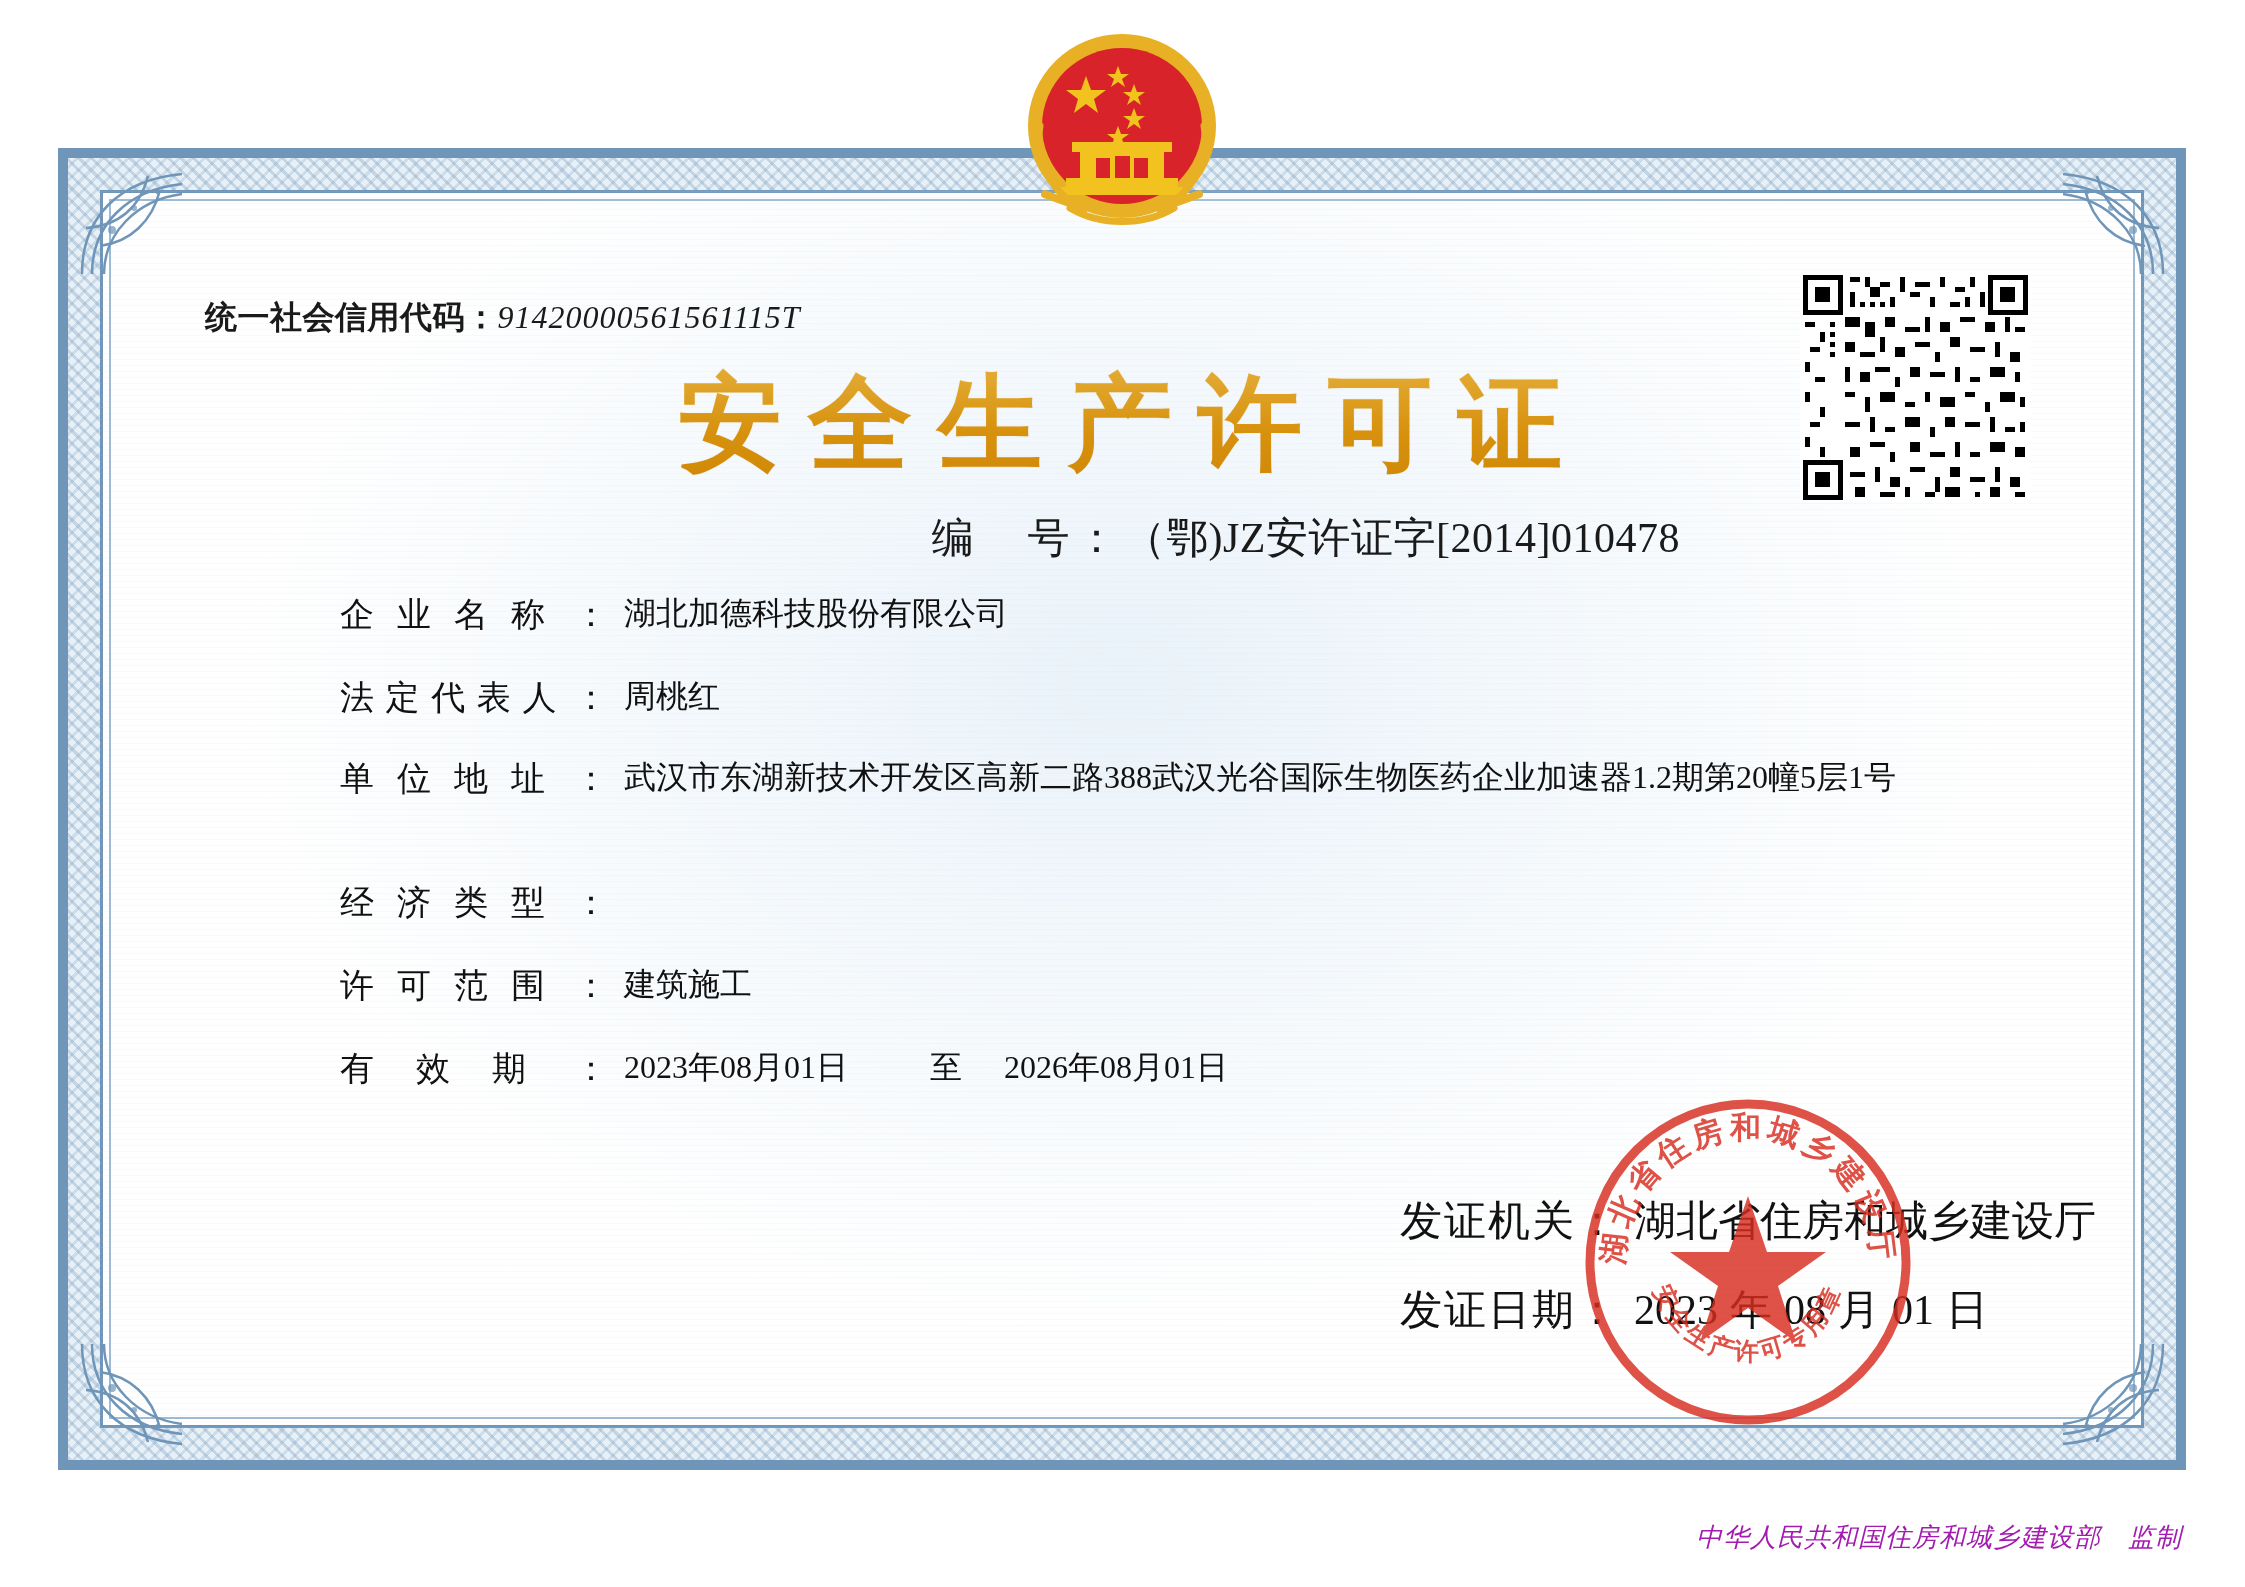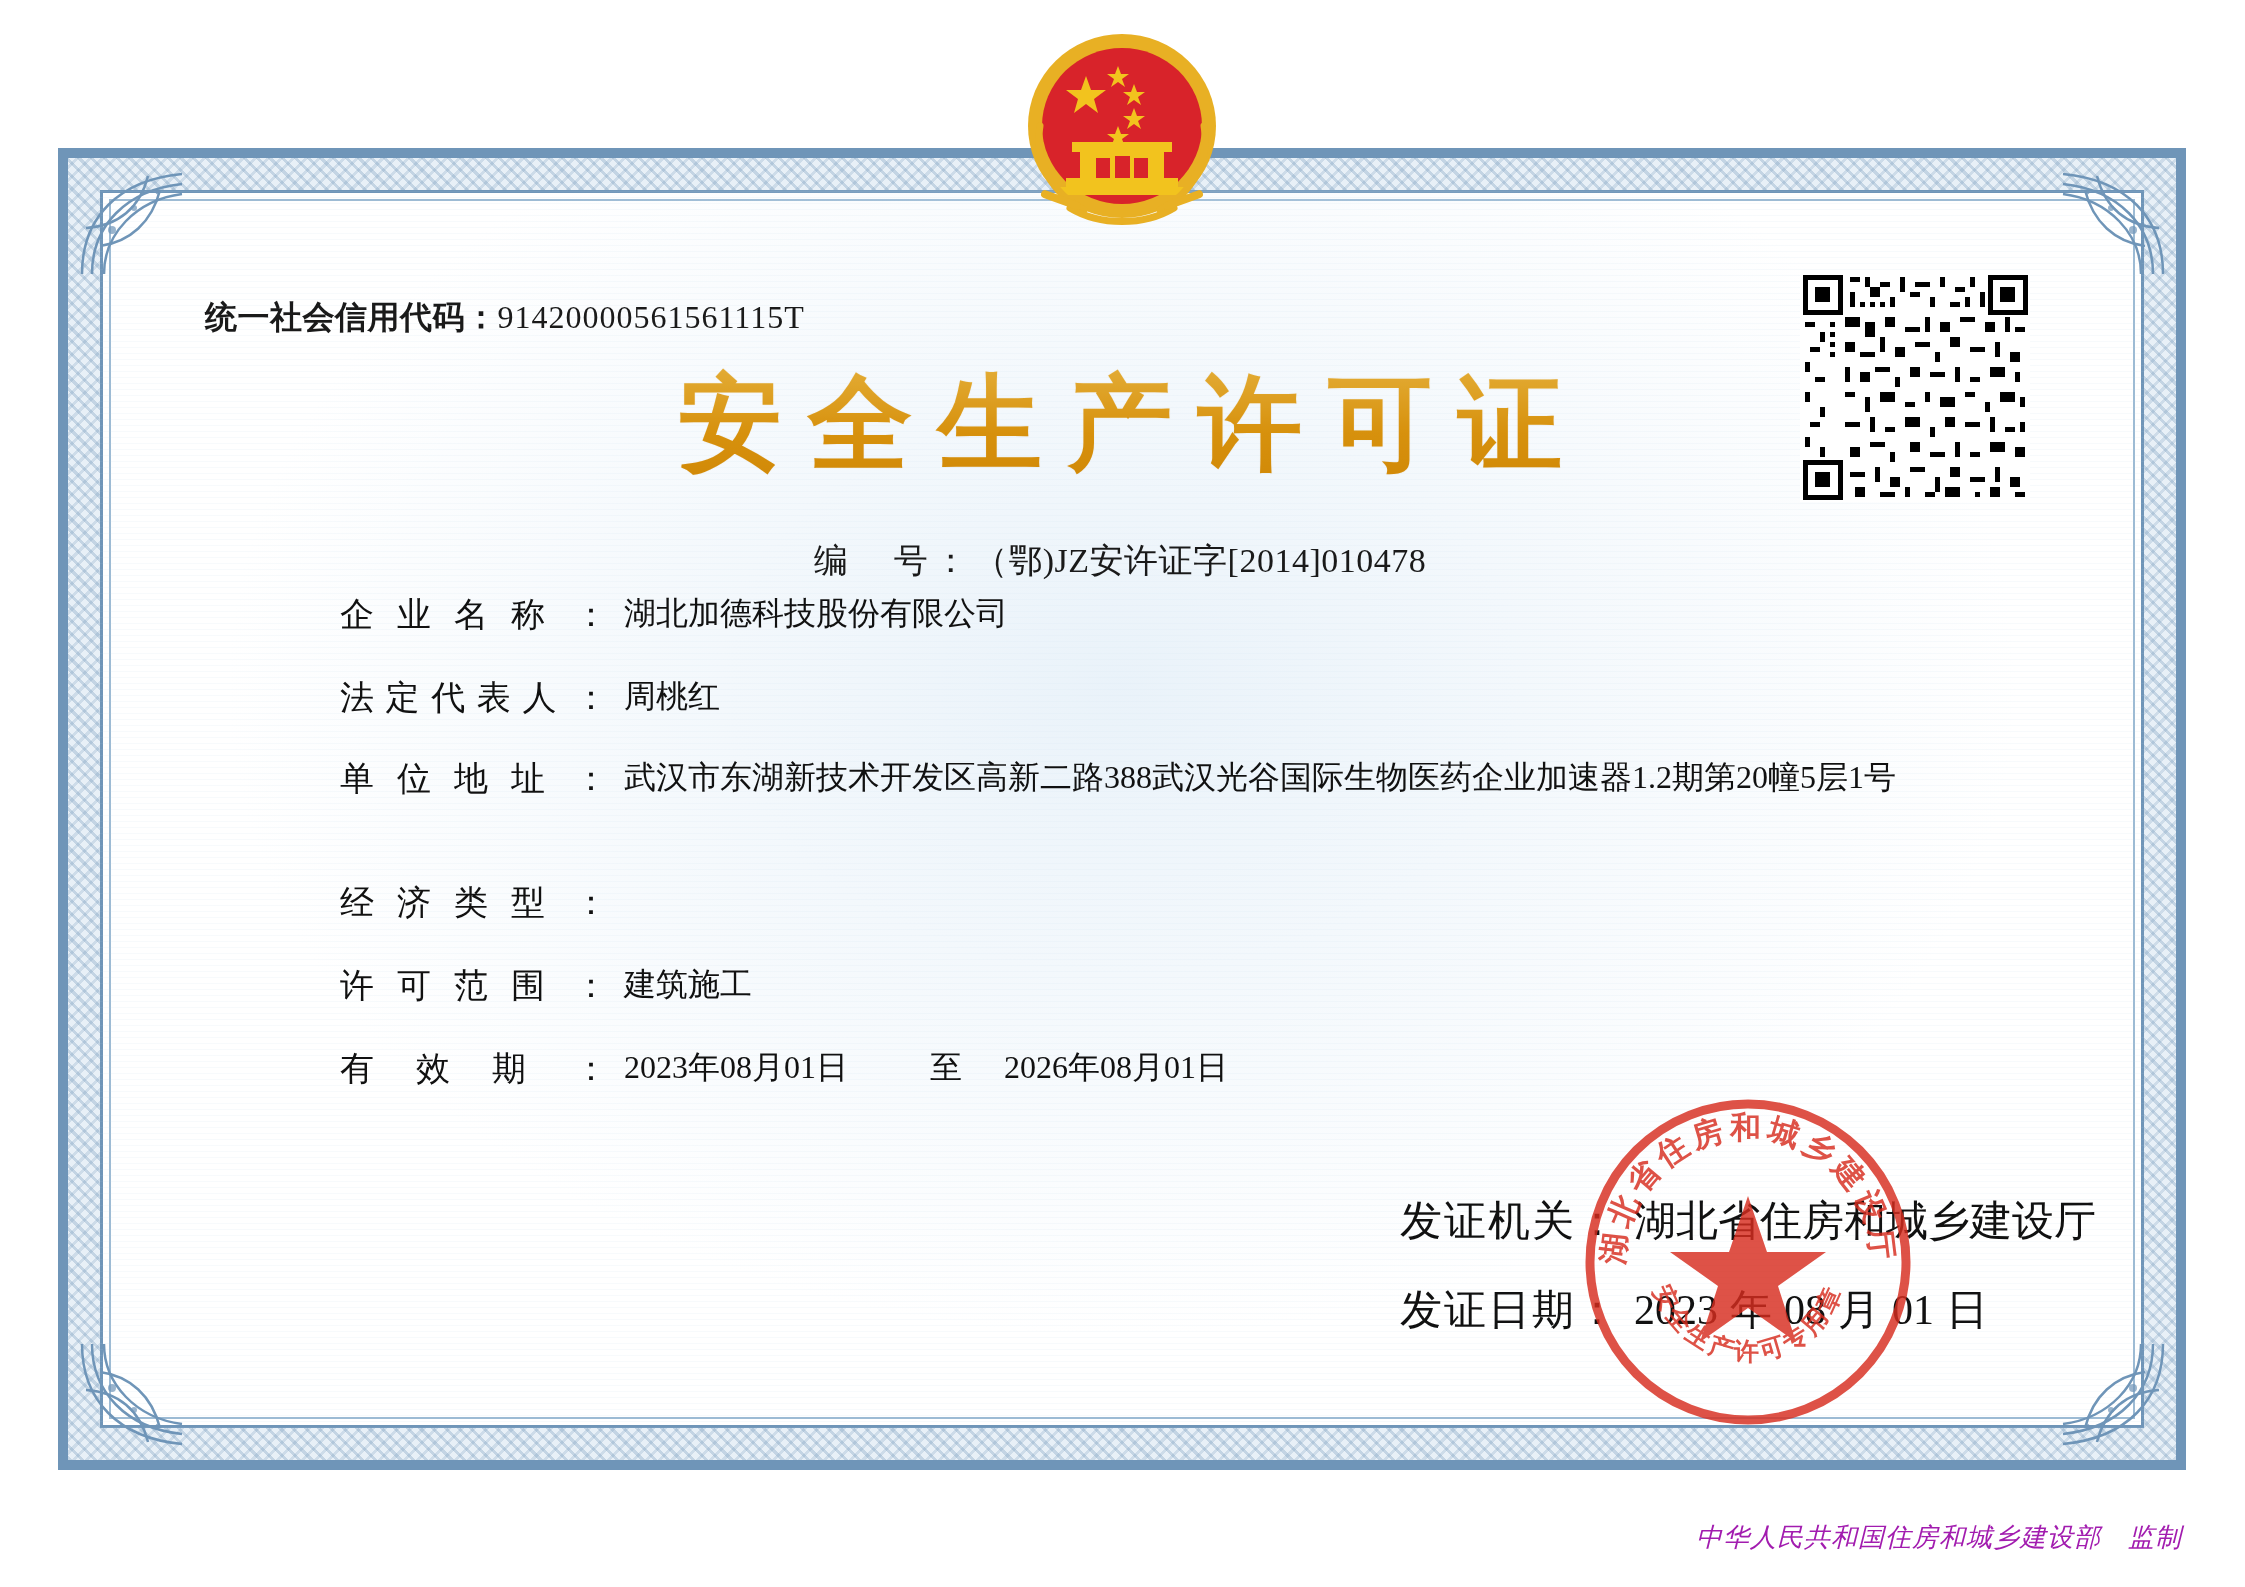--- a/index.html
+++ b/index.html
@@ -92,21 +92,21 @@
   #credit-code {
     position: absolute;
     left: 205px;
     top: 296px;
     font-size: 32px;
     color: #1a1a1a;
     letter-spacing: 0.5px;
     white-space: nowrap;
   }
   #credit-code .label { font-family: "Liberation Serif", serif; font-weight: bold; }
-  #credit-code .value { font-family: "Liberation Serif", serif; letter-spacing: 1px; }
+  #credit-code .value { font-family: "Liberation Serif", serif; letter-spacing: 1px; font-style: italic; }
 
   #main-title {
     position: absolute;
     left: 560px;
     top: 355px;
     width: 1120px;
     text-align: center;
     font-size: 104px;
     font-weight: bold;
     letter-spacing: 26px;
@@ -119,25 +119,24 @@
     text-shadow: 0 0 1px rgba(180,120,0,0.25);
     font-family: Liberation Sans, sans-serif;
     white-space: nowrap;
   }
 
   #cert-number {
     position: absolute;
     left: 560px;
     top: 510px;
     width: 1120px;
-    text-align: center;
-    font-size: 34px;
+    text-align: right;
+    font-size: 42px;
     color: #1a1a1a;
     white-space: nowrap;
-    margin-top: 28px;
   }
   #cert-number .num-label { letter-spacing: 6px; }
   #cert-number .num-value { letter-spacing: 0.5px; }
 
   
   .field-row {
     position: absolute;
     left: 340px;
     width: 1700px;
     display: flex;

